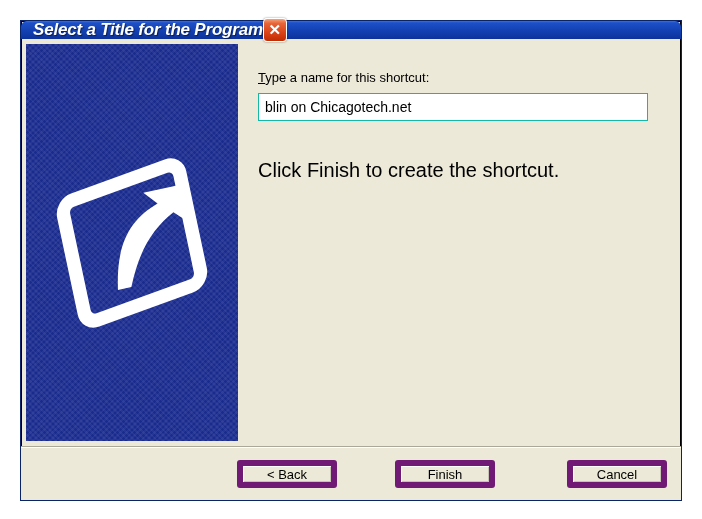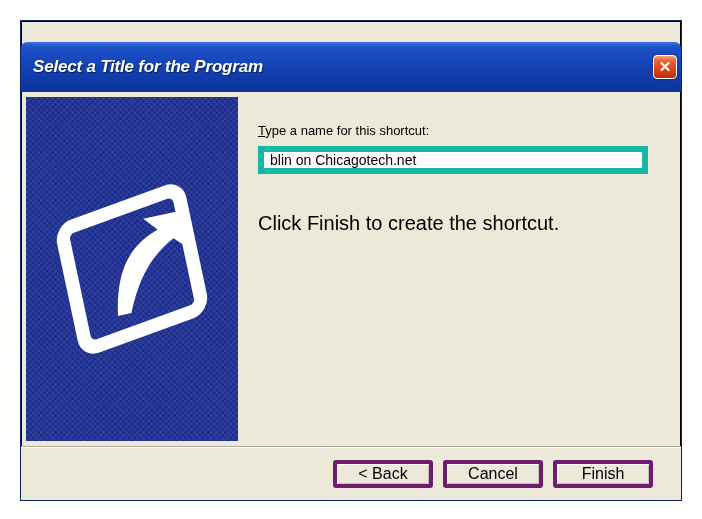--- a/index.html
+++ b/index.html
@@ -14,32 +14,30 @@
     width: 662px;
     height: 481px;
     border: 1px solid #0a246a;
     background: #ece9d8;
     display: flex;
     flex-direction: column;
     box-shadow: 0 0 0 1px #000 inset;
     position: relative;
   }
   .titlebar {
-    height: 50px;
+    height: 18px;
     background: linear-gradient(to bottom, #3a6ee7 0%, #2353ce 8%, #2353ce 40%, #1742b1 80%, #1742b1 100%);
     background: linear-gradient(to bottom, #2f62d7 0%, #225ad1 5%, #1d52c8 40%, #1641af 100%);
     background: linear-gradient(to bottom,#3b77e3 0%,#2c60d5 4%,#1d4fc6 12%,#123fb0 60%,#0d3399 100%);
     display: flex;
     align-items: center;
-    justify-content: space-between;
     padding: 0 4px 0 12px;
     color: #fff;
     border-top-left-radius: 6px;
     border-top-right-radius: 6px;
-    margin-top: 21px;
   }
   .titlebar-title {
     font-weight: bold;
     font-size: 17px;
     font-style: italic;
     text-shadow: 1px 1px 1px rgba(0,0,0,0.5);
     letter-spacing: -0.2px;
   }
   .close-btn {
     width: 24px;
@@ -79,21 +77,21 @@
     padding: 26px 28px 10px 20px;
     color: #000;
   }
   .label {
     margin-bottom: 8px;
   }
   .label .underline { text-decoration: underline; }
   .input {
     width: 100%;
     height: 28px;
-    border: 6px solid #14b8a6;
+    border: 1px solid #14b8a6;
     background: #fff;
     padding: 2px 6px;
     font-family: Tahoma, Arial, sans-serif;
     font-size: 14px;
     outline: none;
   }
   .instruction {
     margin-top: 38px;
     font-size: 20px;
   }
@@ -109,29 +107,30 @@
     justify-content: flex-end;
     align-items: center;
     gap: 10px;
     padding: 0 14px;
     background: #ece9d8;
   }
   .btn {
     width: 100px;
     height: 28px;
     background: #ece9d8;
-    border: 4px solid #701a75;
+    border: 6px solid #701a75;
     border-radius: 3px;
     font-family: Tahoma, Arial, sans-serif;
-    font-size: 16px;
+    font-size: 13px;
     cursor: default;
     display: flex;
     align-items: center;
     justify-content: center;
     box-shadow: inset 1px 1px 0 #fff, inset -1px -1px 0 #c8c4b4;
+    margin-left: 48px;
   }
   .gap-after { margin-right: 14px; }
 </style>
 </head>
 <body>
 
 <div class="window">
 
   <div class="titlebar">
     <div class="titlebar-title">Select a Title for the Program</div>
@@ -156,17 +155,17 @@
       </div>
       <input type="text" class="input" value="blin on Chicagotech.net" style="">
       <div class="instruction">Click Finish to create the shortcut.</div>
     </div>
   </div>
 
   <div class="separator"></div>
 
   <div class="footer">
     <div class="btn">&lt; Back</div>
+    <div class="btn gap-after">Finish</div>
     <div class="btn">Cancel</div>
-    <div class="btn gap-after">Finish</div>
   </div>
 
 </div>
 
 </body></html>

